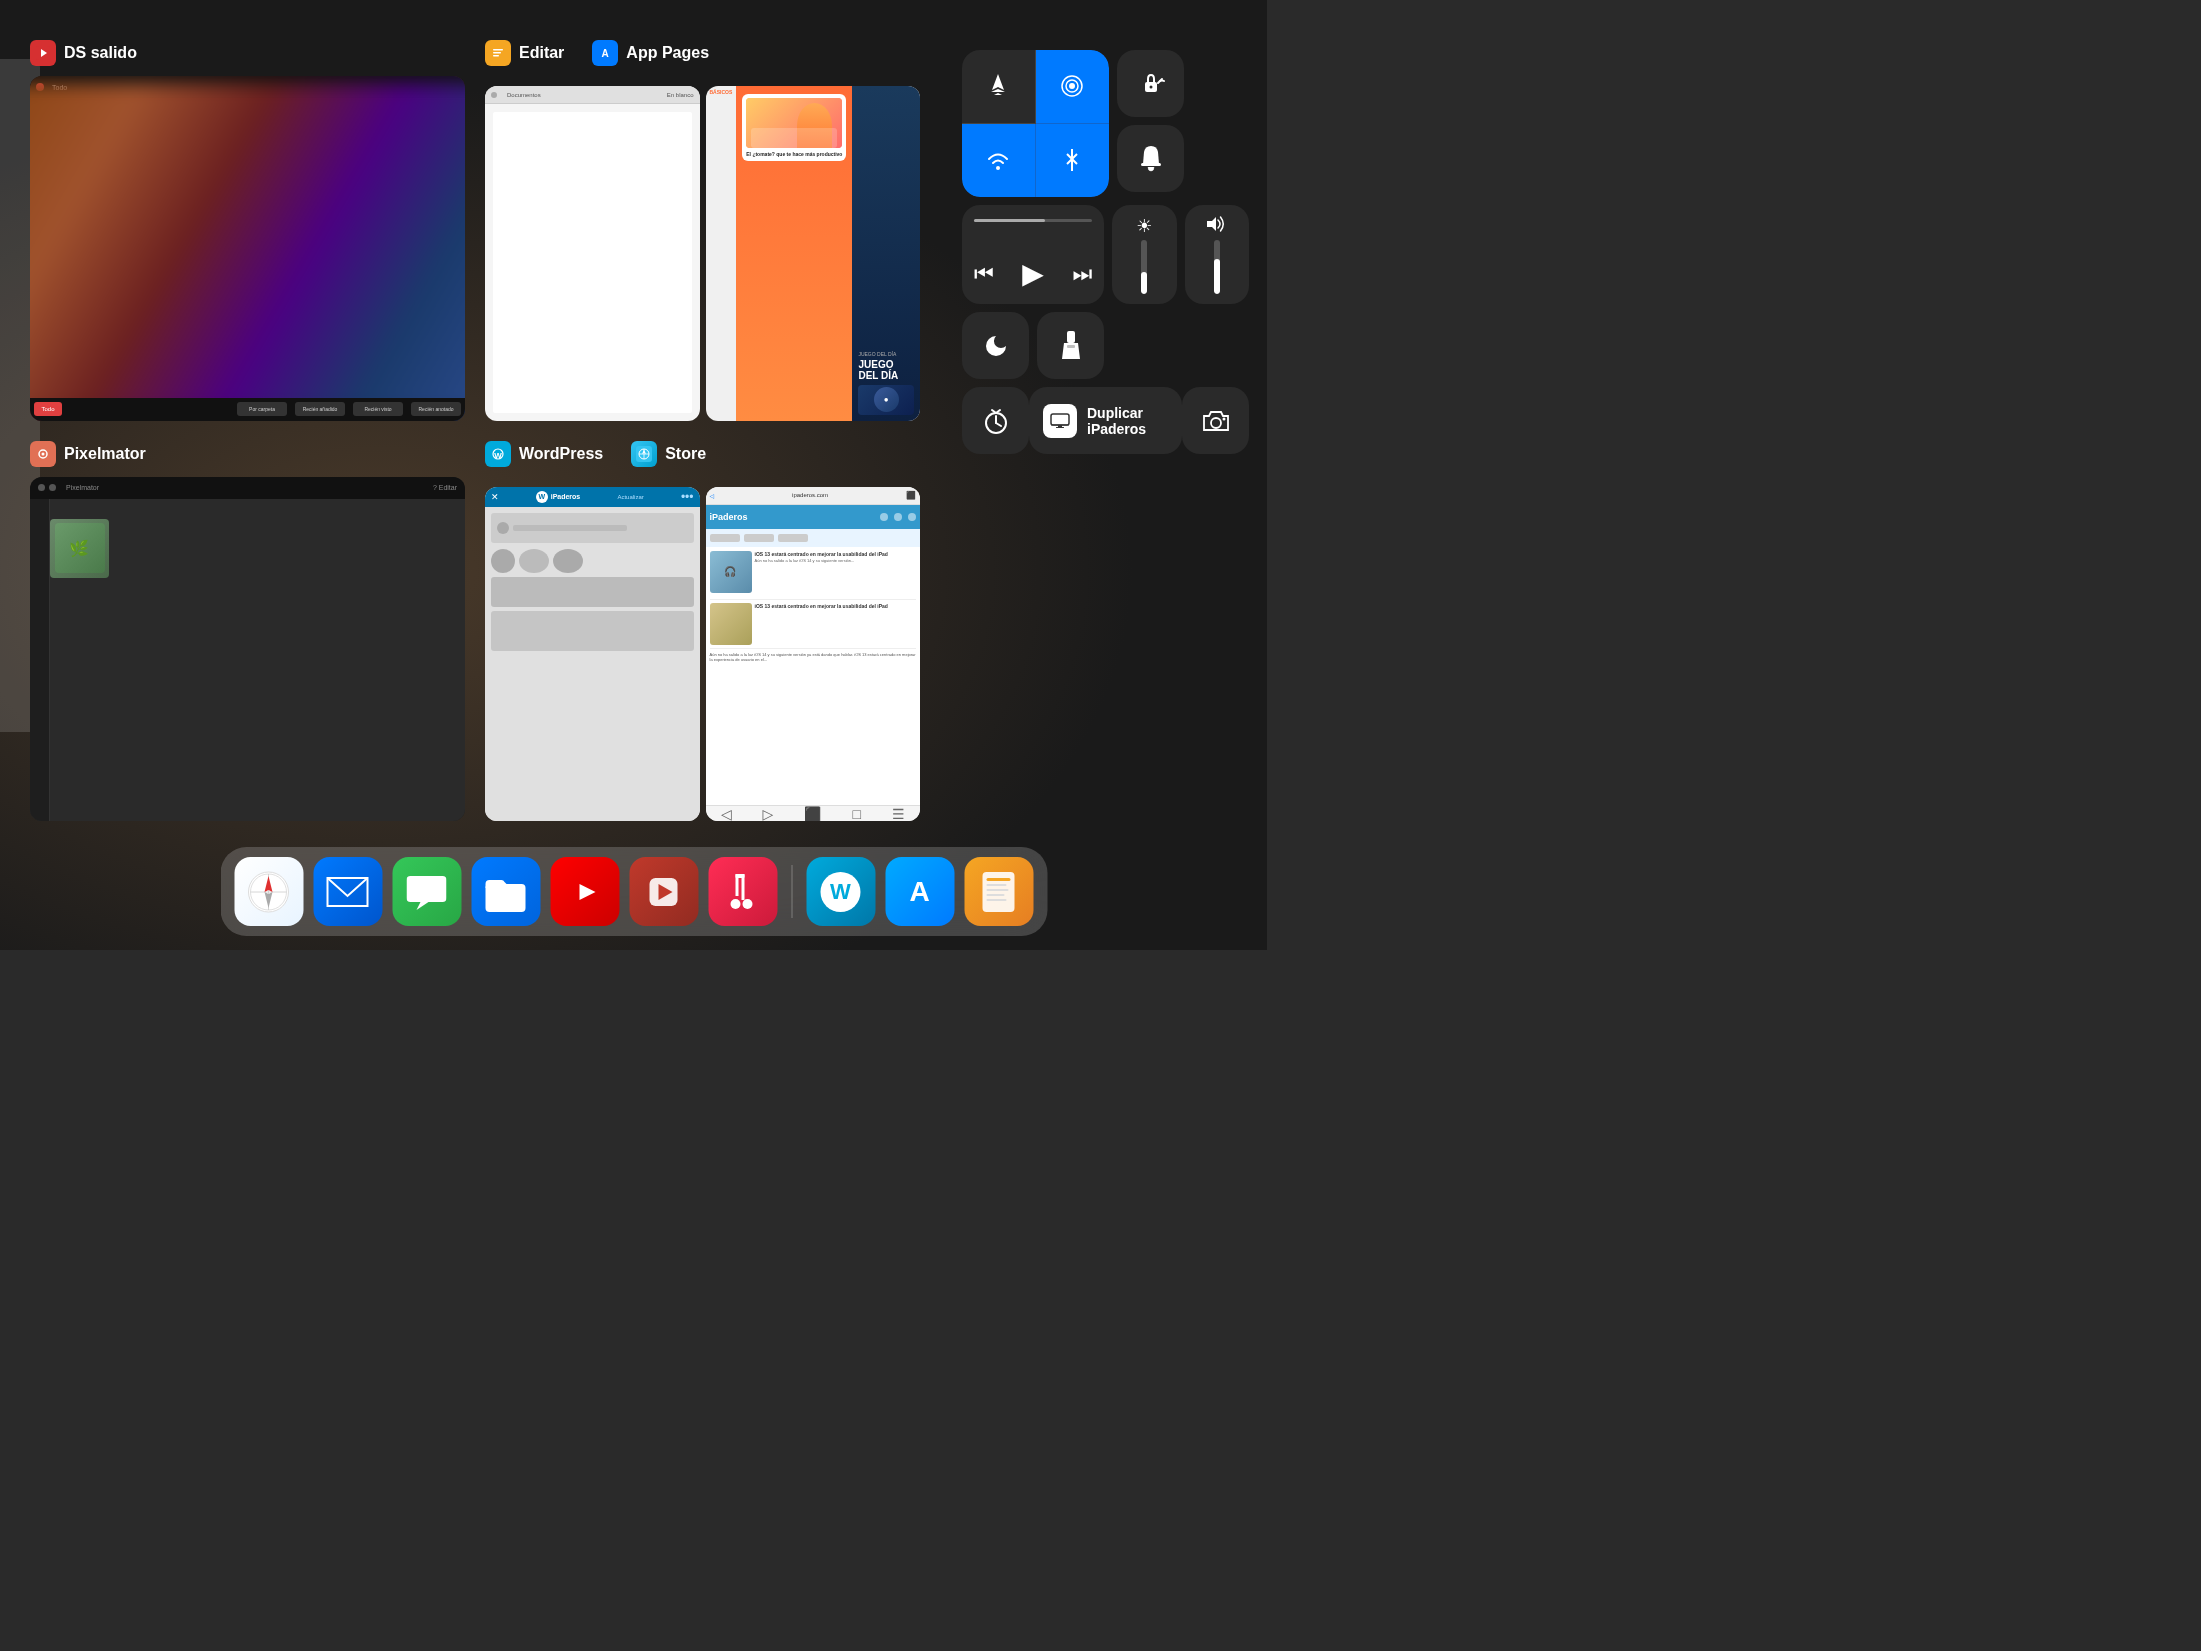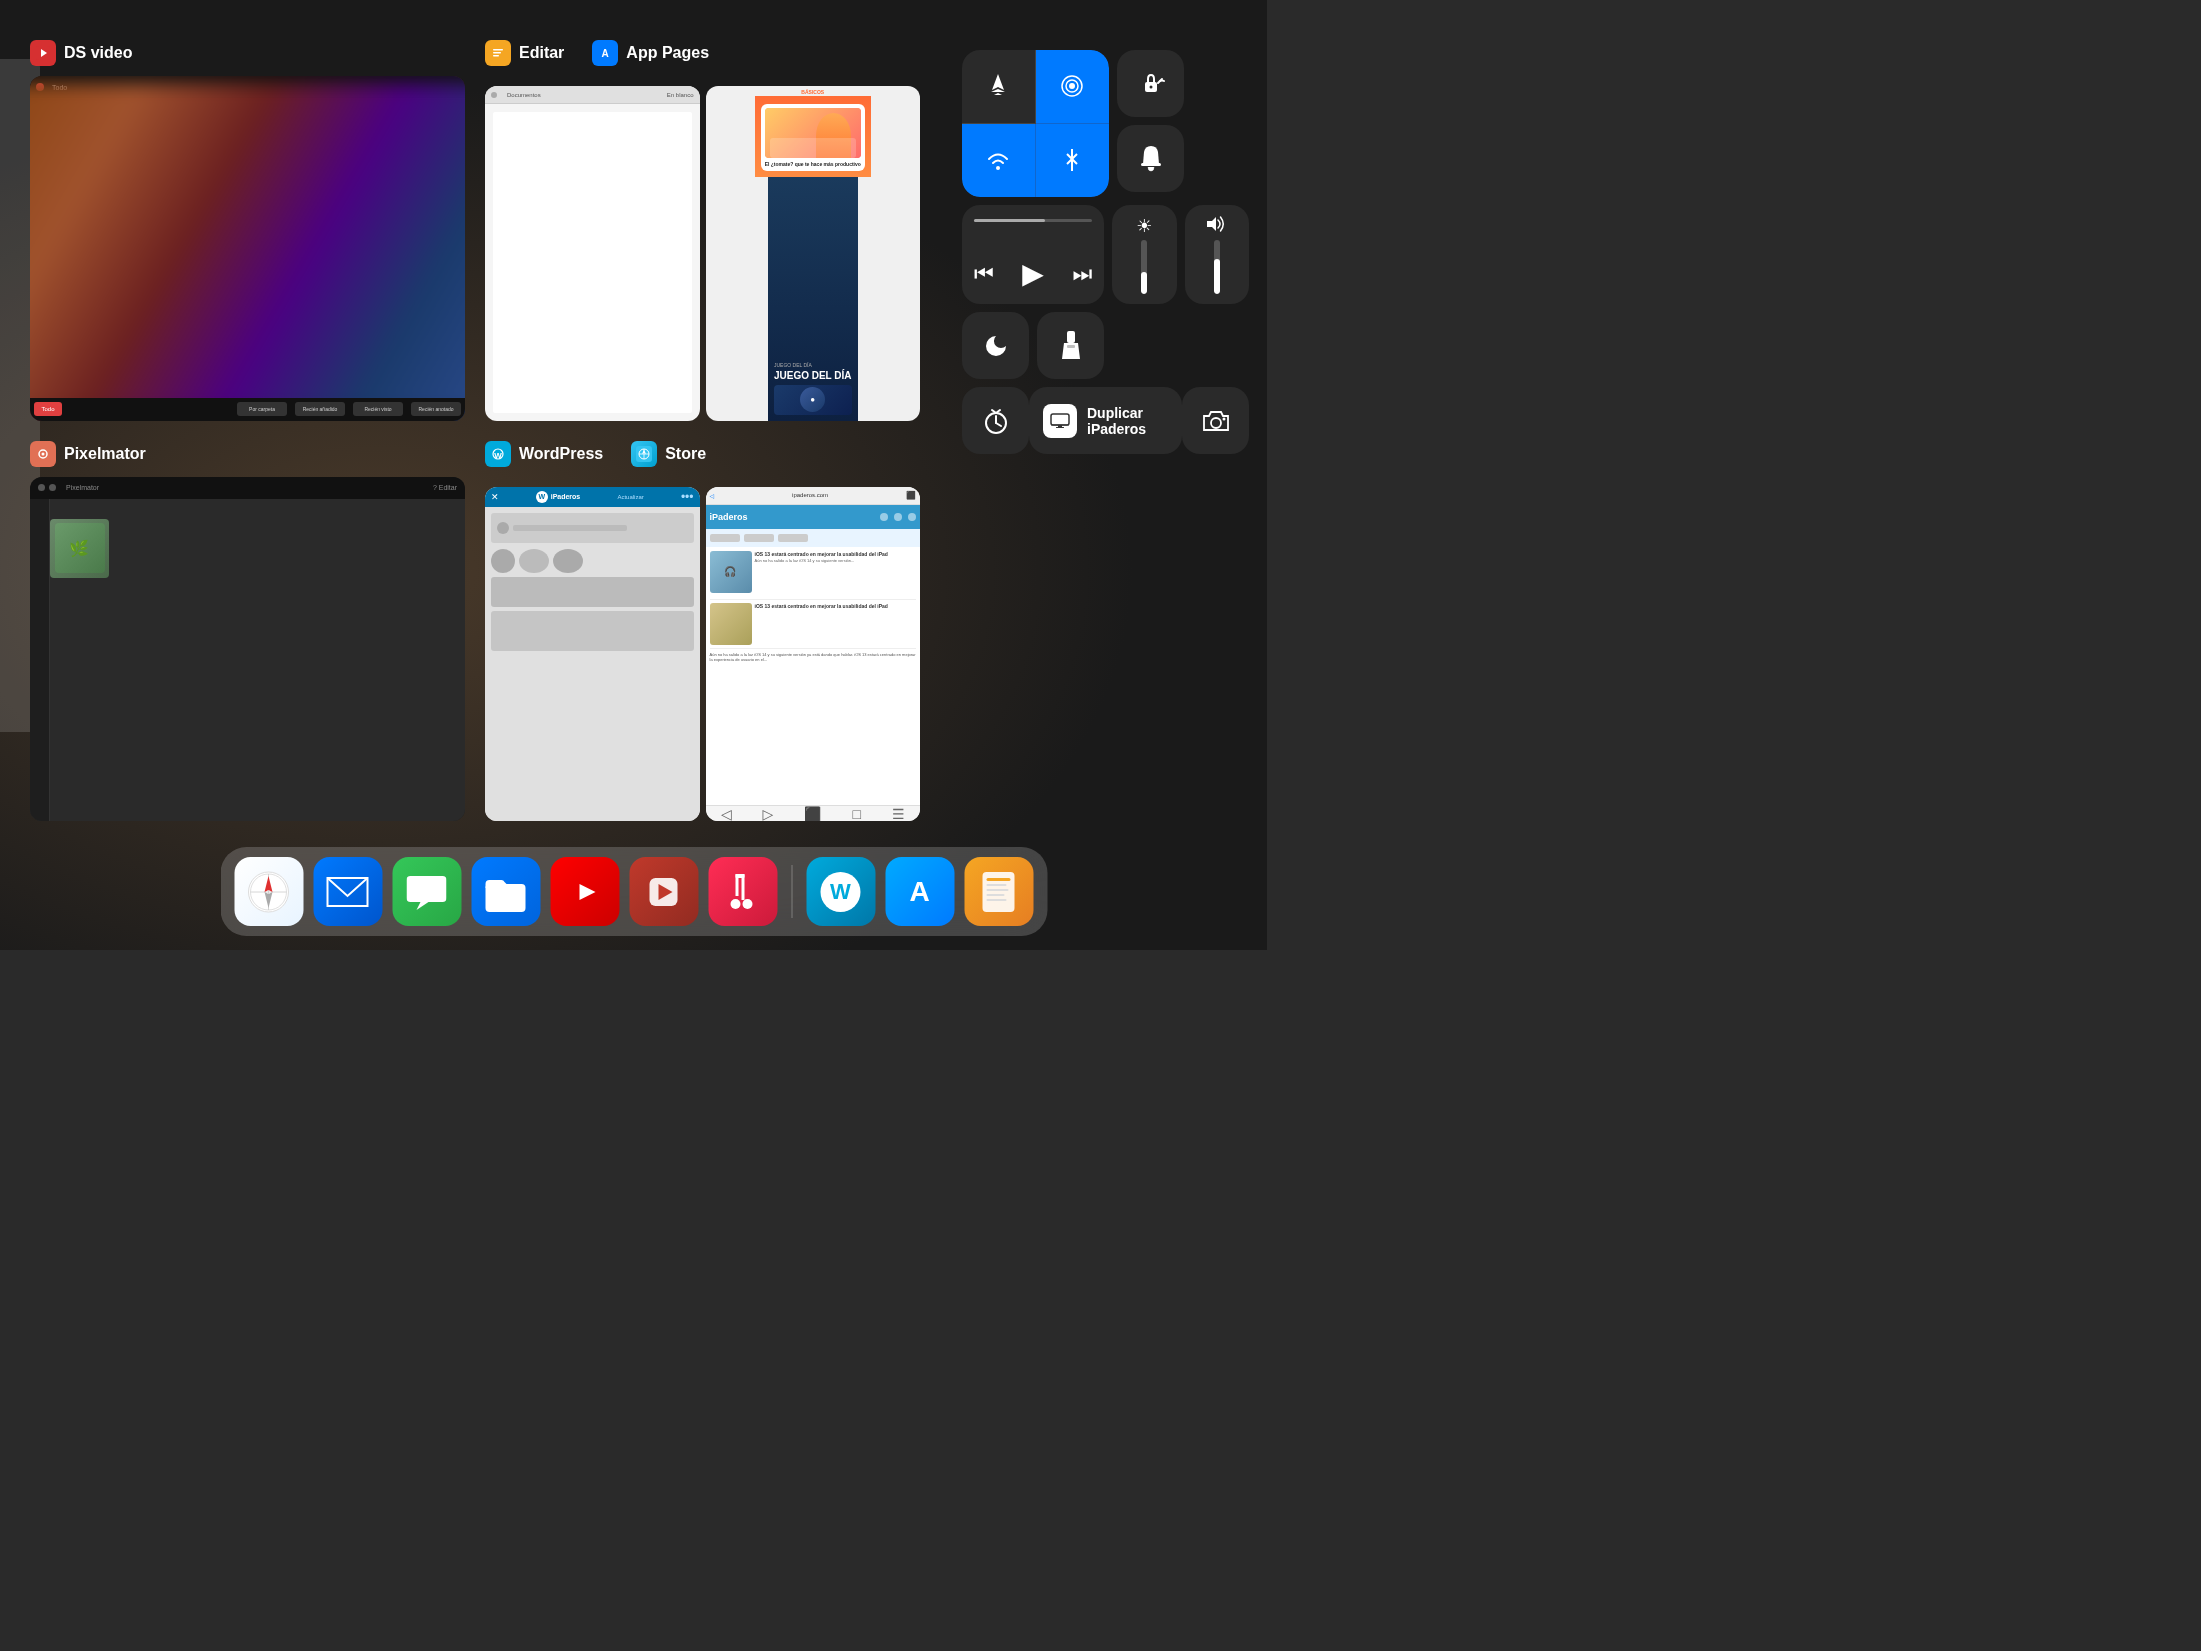--- a/index.html
+++ b/index.html
@@ -222,23 +222,22 @@
       flex: 1;
       background: #fff;
       margin: 8px;
       border-radius: 2px;
     }
 
     .appstore-inner {
       width: 100%;
       height: 100%;
       display: flex;
-      flex-direction: column;
+      flex-direction: row;
       background: #f0f0f0;
-      align-items: center;
     }
     .as-top {
       background: linear-gradient(180deg, #ff6b35 0%, #ff8c42 100%);
       padding: 8px 6px 6px;
       flex-shrink: 0;
     }
     .as-card {
       background: #fff;
       border-radius: 6px;
       padding: 4px;
@@ -438,21 +437,21 @@
 <div class="app-switcher">
 
   <div class="app-group grid-area-1">
     <div class="app-group-title">
       <div class="app-icon-small ic-ds-video" style="display:flex;align-items:center;justify-content:center;color:#fff;font-size:12px;">
         <svg width="14" height="14" viewBox="0 0 14 14">
             <rect width="14" height="14" rx="3" fill="#d63031"></rect>
             <polygon points="5,3 11,7 5,11" fill="white"></polygon>
           </svg>
       </div>
-      <span>DS video</span>
+      <span>DS salido</span>
     </div>
     <div class="app-card ds-video-card">
       <div class="ds-video-inner">
         <div class="ds-video-toolbar">
           <div class="ds-toolbar-red"></div>
           <span style="margin-left:4px;color:#ccc;font-size:7px;">Todo</span>
         </div>
         <div class="ds-video-blur"></div>
         <div class="ds-video-footer">
           <div class="ds-footer-btn">Todo</div>

